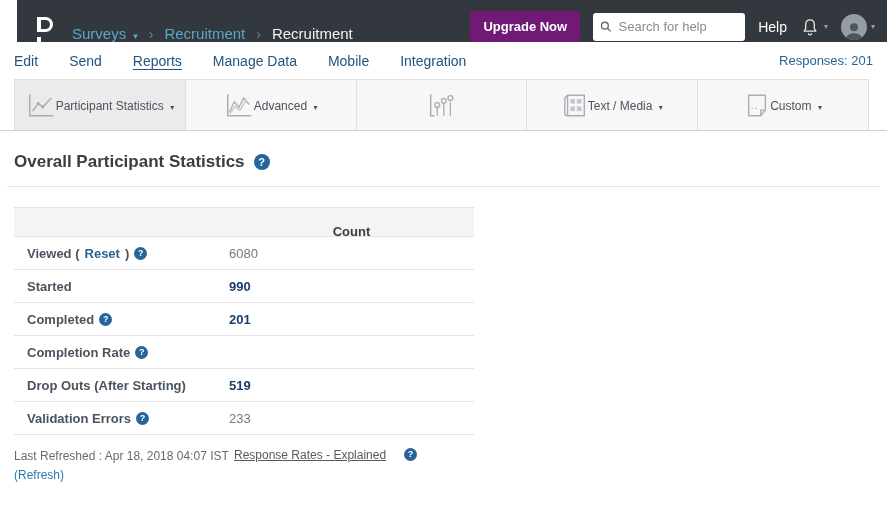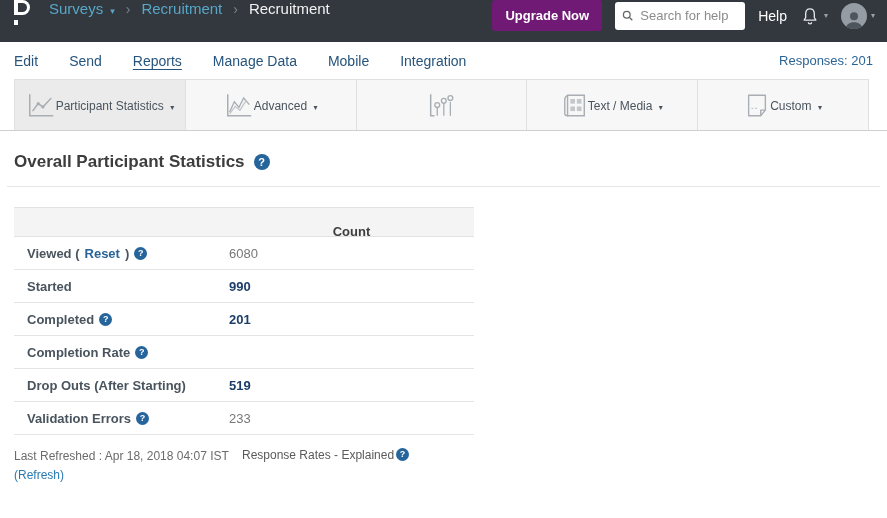--- a/index.html
+++ b/index.html
@@ -4,22 +4,23 @@
 <style>
   * { box-sizing: border-box; }
   html,body { margin:0; padding:0; }
   body {
     width:887px; height:518px; overflow:hidden; background:#fff;
     font-family:"Liberation Sans", sans-serif; position:relative;
   }
 
   
   .topbar {
-    height:42px; background:#32383e; display:flex; align-items:flex-start;
-    padding:0 12px 0 14px;
+    height:42px; background:#32383e; display:flex; align-items:flex-end;
+    padding:0 12px 0 20px;
+    margin-left:17px;
   }
   .logo { position:relative; width:19px; height:25px; margin-right:16px; cursor:pointer; flex:0 0 auto; }
   .logo .bowl {
     position:absolute; top:0; left:0; width:16px; height:15px;
     border:3.5px solid #fff; border-radius:0 9px 9px 0; border-left:none;
   }
   .logo .stem { position:absolute; top:0; left:0; width:3.5px; height:15px; background:#fff; }
   .logo .dot  { position:absolute; bottom:0; left:0; width:3.5px; height:5px; background:#fff; }
 
   .crumbs { display:flex; align-items:center; font-size:15px; }
@@ -28,21 +29,21 @@
   .crumb-caret { color:#58a6c8; font-size:9px; margin-left:7px; }
   .crumb-sep { color:#7c838a; margin:0 11px; font-size:14px; }
 
   .topbar-right { margin-left:auto; display:flex; align-items:center; gap:13px; }
   .upgrade {
     background:#701a75; color:#fff; font-weight:bold; font-size:13px;
     border:none; border-radius:3px; padding:8px 13px; cursor:pointer;
     font-family:"Liberation Sans", sans-serif;
   }
   .search {
-    background:#fff; border-radius:3px; height:28px; width:130px;
+    background:#fff; border-radius:3px; height:28px; width:152px;
     display:flex; align-items:center; padding:0 7px; gap:5px;
   }
   .search input {
     border:none; outline:none; width:100%; font-size:13px; color:#333;
     font-family:"Liberation Sans", sans-serif; background:transparent;
   }
   .search input::placeholder { color:#8b8b8b; }
   .help-link { color:#fff; font-size:14px; cursor:pointer; }
   .icon-group { display:flex; align-items:center; gap:4px; cursor:pointer; }
   .small-caret { color:#9aa0a6; font-size:8px; }
@@ -100,21 +101,21 @@
   .count-col.bold { color:#1d3e6b; font-weight:bold; }
   .reset-link { color:#2a6496; cursor:pointer; }
   .rate-cell { flex:1; display:flex; align-items:center; gap:6px; padding-right:12px; }
   .rate-bar { height:13px; background:#4a72c8; width:20%; }
   .rate-label { font-size:11px; color:#555; }
 
   
   .footer-row { display:flex; margin-top:12px; font-size:12px; color:#6b6b6b; }
   .refresh-block { width:216px; line-height:1.55; }
   .refresh-link { color:#2a7ab2; cursor:pointer; display:inline-block; }
-  .response-rates { display:flex; align-items:flex-start; gap:2px; color:#5a5a5a; margin-left:12px; padding-top:1px; }
+  .response-rates { display:flex; align-items:flex-start; gap:18px; color:#5a5a5a; margin-left:4px; padding-top:1px;text-decoration:underline; }
 </style>
 </head>
 <body>
 
 <header class="topbar">
   <div class="logo" title="QuestionPro">
     <span class="bowl"></span>
     <span class="stem"></span>
     <span class="dot"></span>
   </div>

